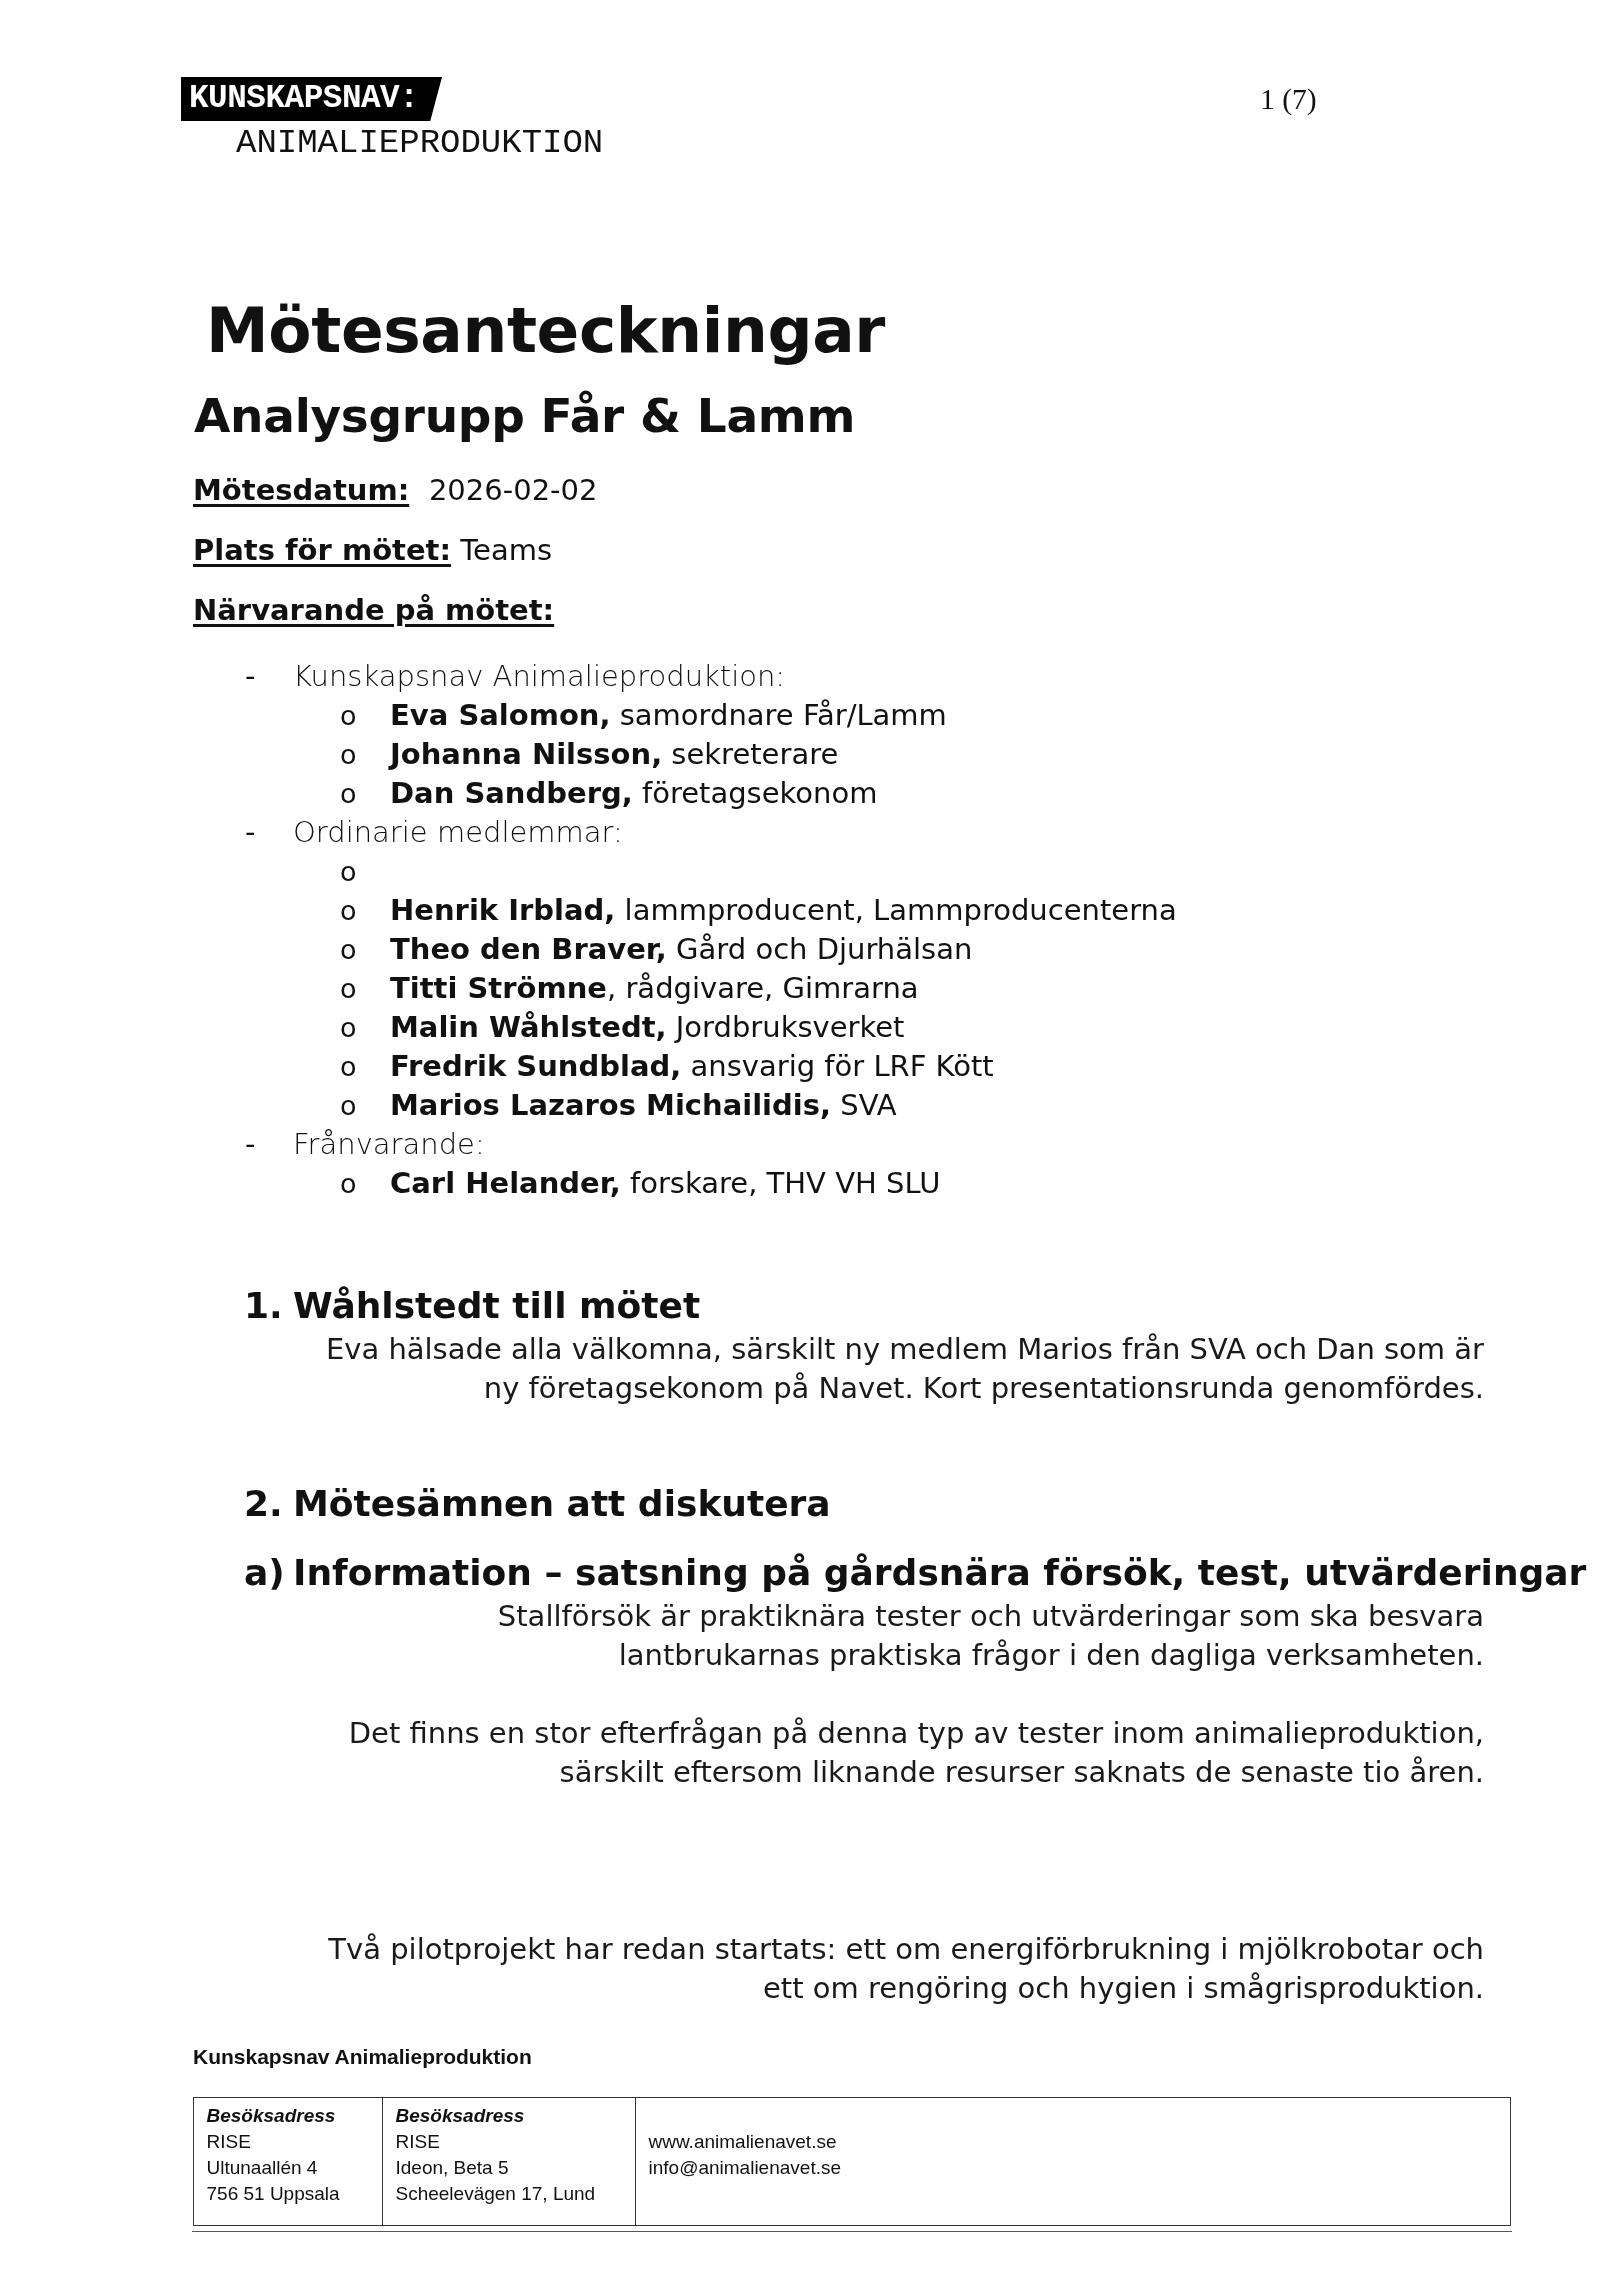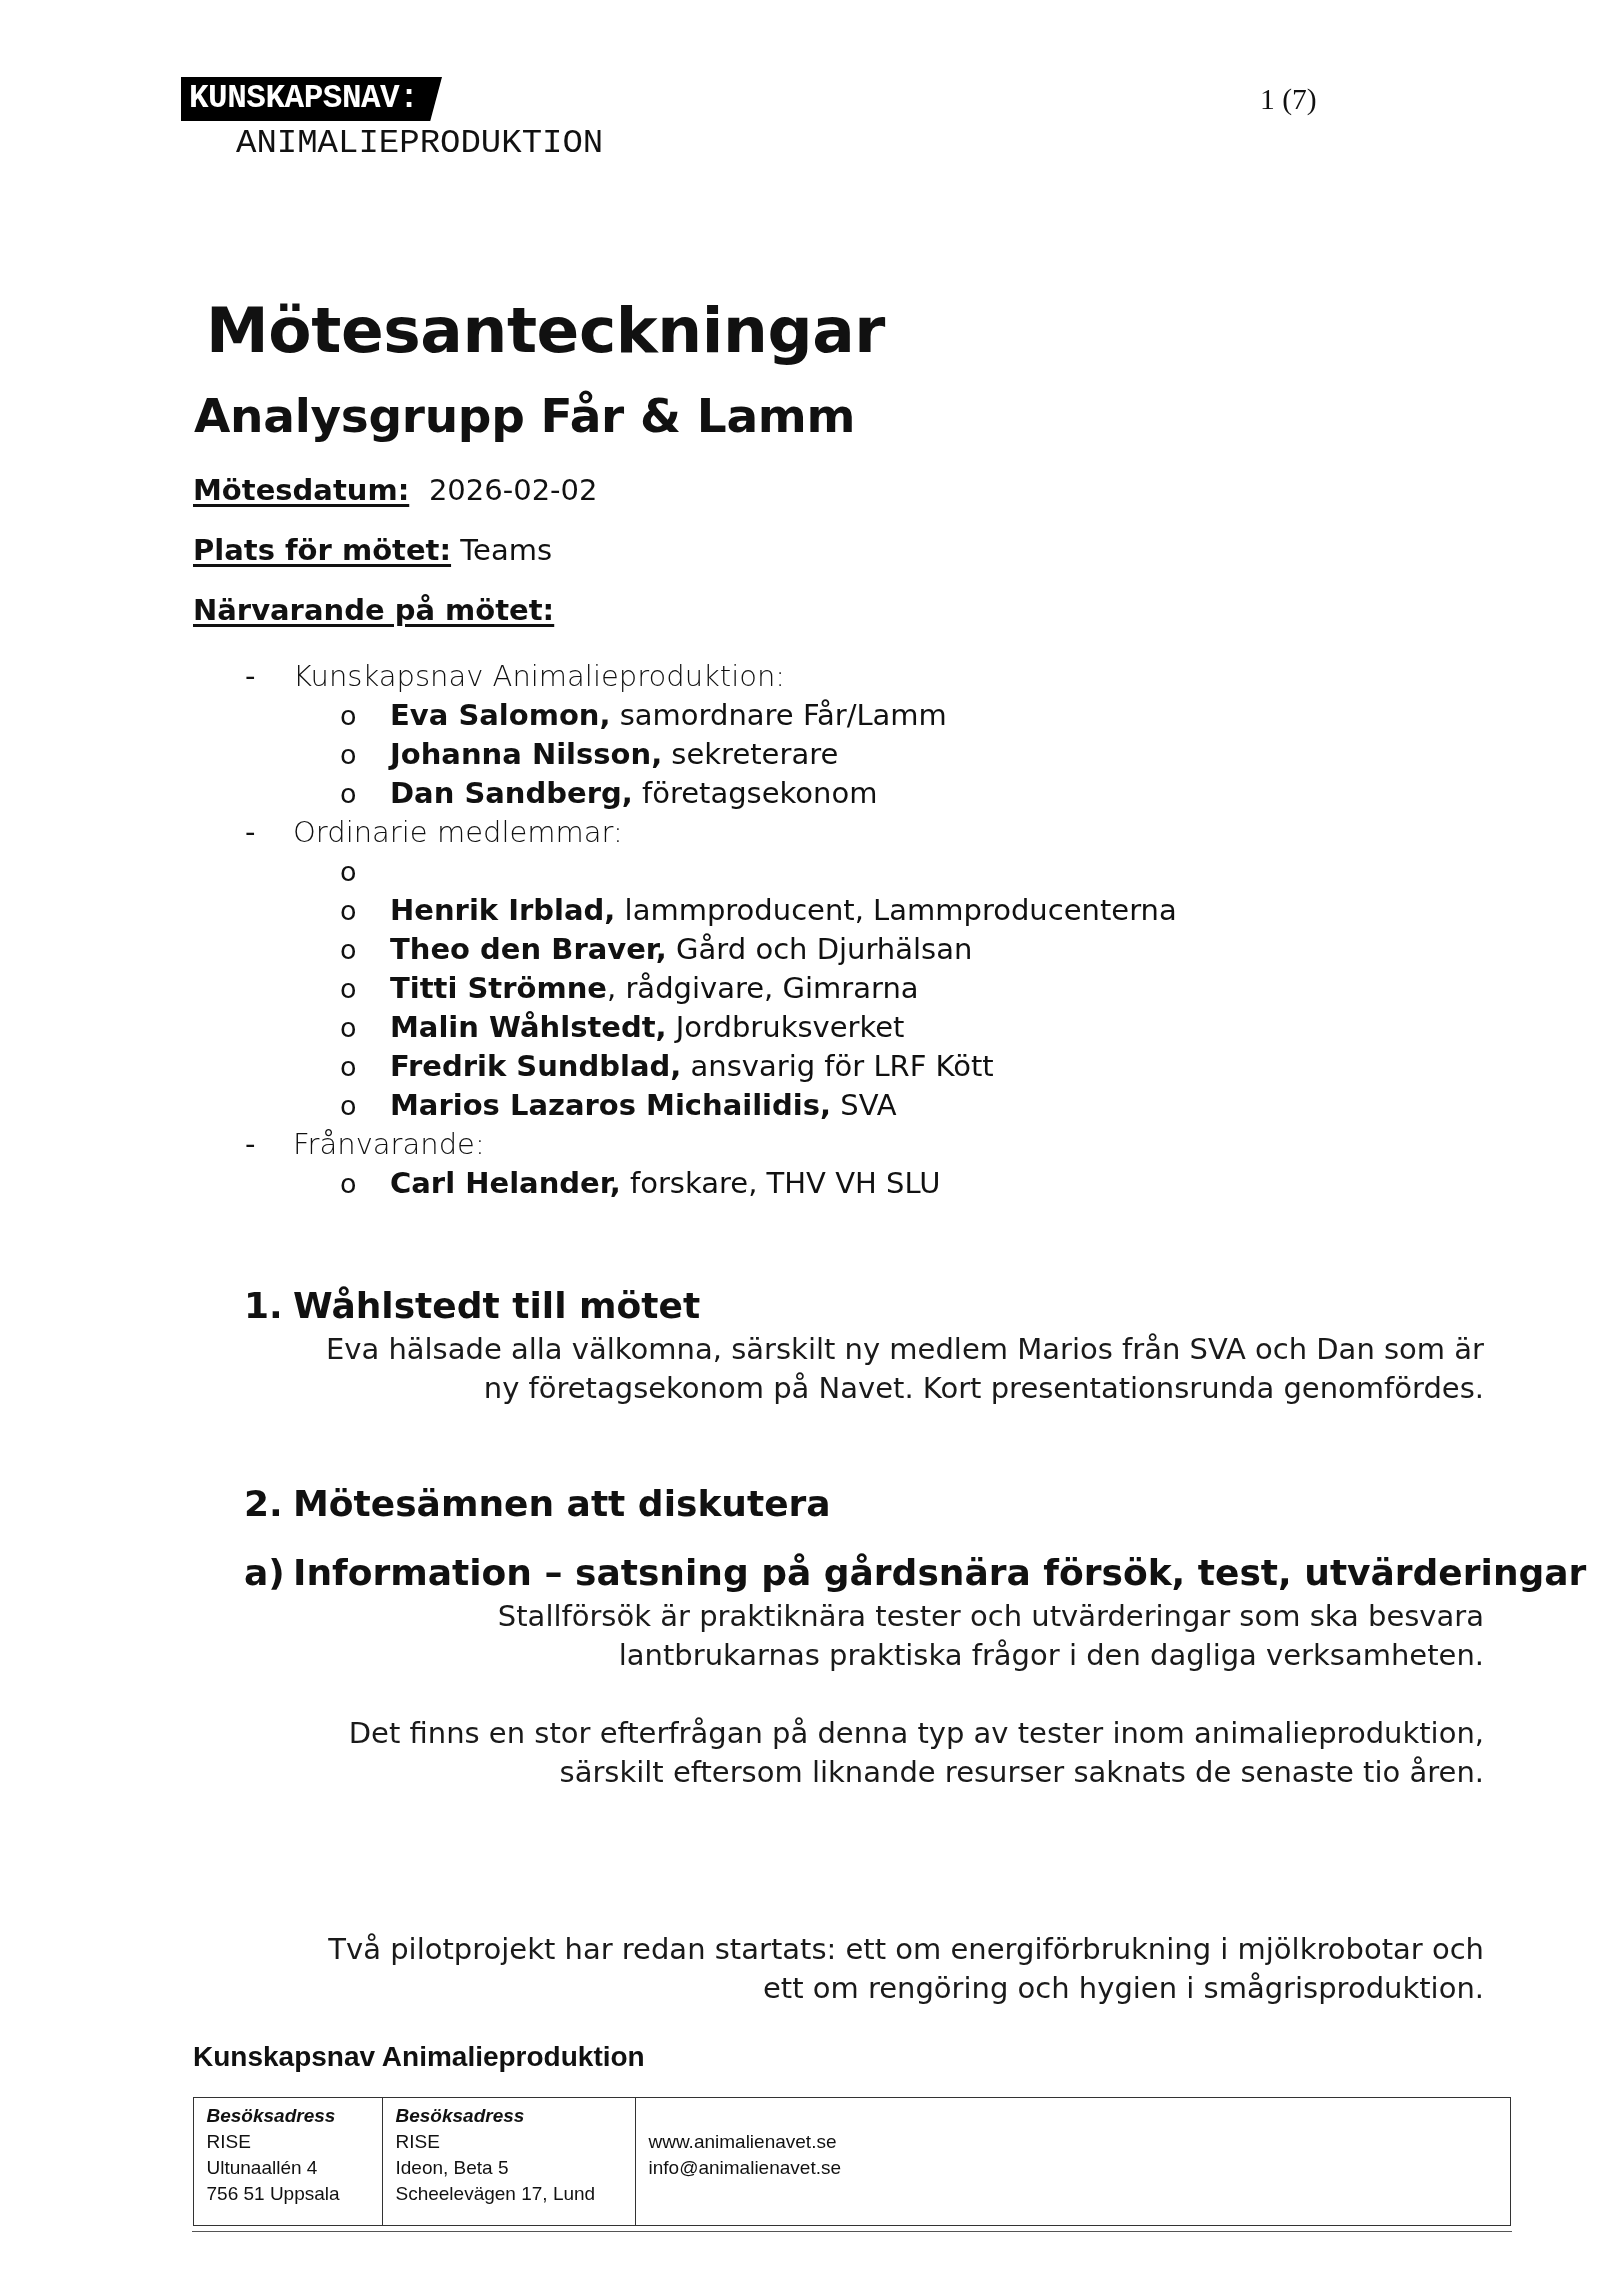--- a/index.html
+++ b/index.html
@@ -68,21 +68,21 @@
   .section-heading .num { position: absolute; left: 244px; }
   .section-heading .txt { position: absolute; left: 293px; }
 
   .body-para {
     left: 293px; width: 1191px; font-size: 29px; line-height: 39px;
     font-weight: normal; color: #1a1a1a; text-align: right;
   }
 
   .footer-org {
     left: 193px; top: 2042px; font-family: "Liberation Sans", sans-serif;
-    font-weight: bold; font-size: 28px; line-height: 30px; color: #111;
+    font-weight: bold; font-size: 21px; line-height: 30px; color: #111;
   }
 
   .footer-table {
     left: 193px; top: 2097px; width: 1318px; height: 129px;
     border: 1.8px solid #333; box-sizing: border-box;
     display: flex;
     font-family: "Liberation Sans", sans-serif; font-size: 19px; line-height: 26px;
     color: #111;
   }
   .footer-table::after {

